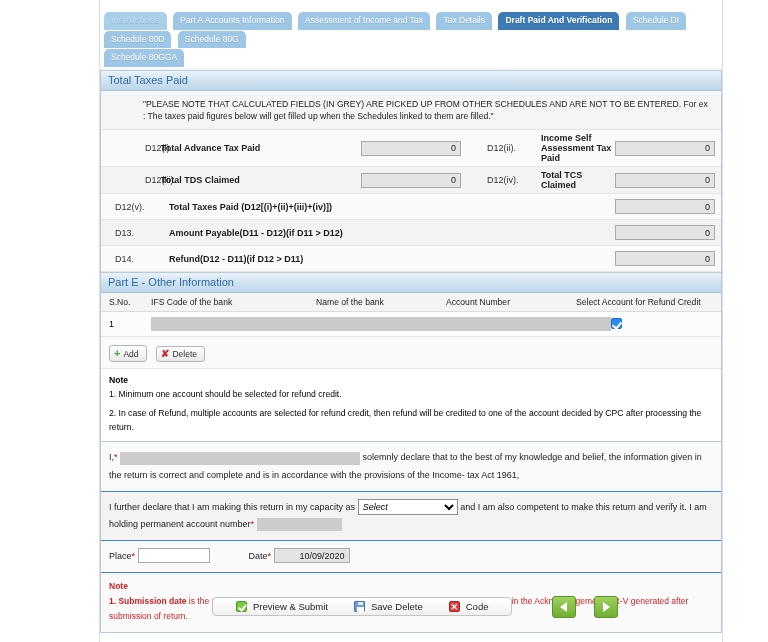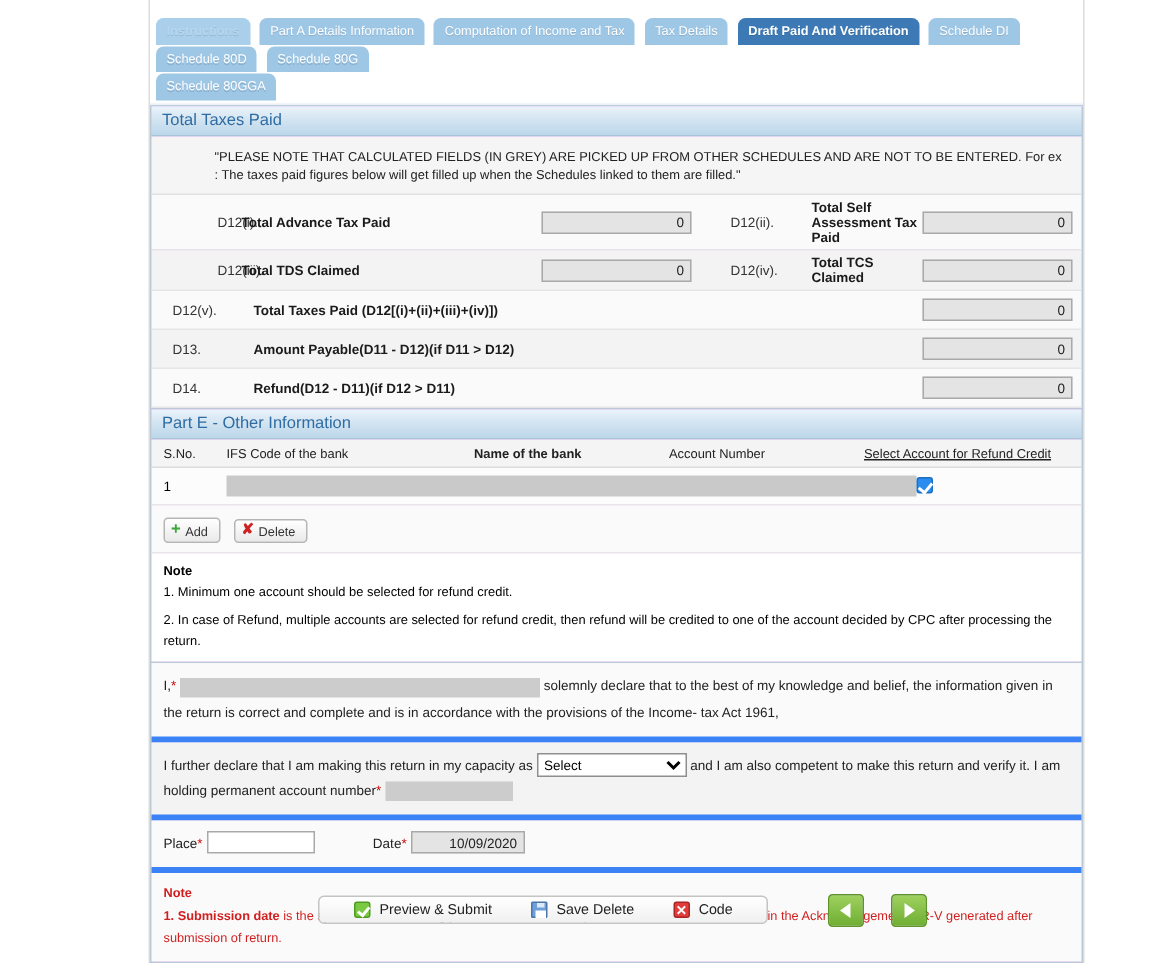--- a/index.html
+++ b/index.html
@@ -127,23 +127,23 @@
     padding:4px 8px; background:#f4f4f4;
     border-bottom:1px solid #dcdcdc;
   }
   .tbl-row {
     display:flex; align-items:center; font-size:9px;
     padding:5px 8px; background:#fcfcfc; min-height:24px;
     border-bottom:1px solid #e6e6e6;
   }
   .c-sno  { flex:0 0 42px; }
   .c-ifs  { flex:0 0 165px; }
-  .c-name { flex:0 0 130px;font-weight:bold; }
+  .c-name { flex:0 0 130px; }
   .c-acc  { flex:0 0 130px; }
-  .c-sel  { flex:1;text-decoration:underline; }
+  .c-sel  { flex:1; }
   .redact {
     display:block; height:14px; background:#c9c9c9;
     filter: blur(0.4px);
   }
   .redact.r1 { width:460px; }
   .chk {
     width:11px; height:11px; background:#2b8cf0;
     border:1px solid #1d6fc0; border-radius:2px;
     position:relative; display:inline-block;
   }
@@ -164,35 +164,36 @@
   }
   .plus { color:#3aa83a; font-weight:bold; font-size:11px; line-height:1; }
   .xred { color:#cc2222; font-weight:bold; font-size:10px; line-height:1; }
 
   .notebox { padding:5px 8px 7px 8px; background:#ffffff; font-size:8.6px; line-height:1.6; }
   .notebox b { font-size:8.6px; }
 
   
   .vrow {
     font-size:9px; color:#222; padding:7px 8px;
-    background:#fafafa; border-bottom:4px solid #3b82f6;
+    background:#fafafa; border-bottom:1px solid #3b82f6;
     line-height:1.9;
   }
   .vrow.alt { background:#f3f3f3; }
   .inline-redact {
     display:inline-block; height:13px; background:#cccccc;
     vertical-align:middle; filter: blur(0.4px);
   }
   .ir-name { width:240px; }
   .ir-pan  { width:85px; }
   select.sel {
     font-family:"Liberation Sans", sans-serif;
     font-size:9px; height:16px; width:100px;
     border:1px solid #8f8f8f; background:#ffffff;
     vertical-align:middle;
+    font-style:italic;
   }
   .place-in { width:72px; height:16px; background:#ffffff; }
   .date-in  { width:76px; height:16px; background:#e9e9e9; text-align:left; }
 
   .rednote { color:#d01f1f; font-size:8.5px; line-height:1.75; padding:6px 8px 8px 8px; background:#fafafa; }
   .rednote b { font-weight:bold; }
 
   
   .bottom {
     position:absolute; left:100px; top:596px; width:622px; height:34px;
@@ -250,22 +251,22 @@
 <body>
 
 <div class="page">
   <div class="rule-left"></div>
   <div class="rule-right"></div>
 
   <div class="content">
 
     <div class="tabbar">
       <span class="tab faded">Instructions</span>
-      <span class="tab">Part A Details Information</span>
-      <span class="tab">Computation of Income and Tax</span>
+      <span class="tab">Part A Accounts Information</span>
+      <span class="tab">Assessment of Income and Tax</span>
       <span class="tab">Tax Details</span>
       <span class="tab active">Draft Paid And Verification</span>
       <span class="tab">Schedule DI</span>
       <span class="tab">Schedule 80D</span>
       <span class="tab">Schedule 80G</span>
     </div>
     <div class="tabstrip2">
       <span class="tab">Schedule 80GGA</span>
     </div>
     <div class="tab-underline"></div>
@@ -273,21 +274,21 @@
     <div class="panel">
       <div class="panel-head">Total Taxes Paid</div>
       <div class="notice">"PLEASE NOTE THAT CALCULATED FIELDS (IN GREY) ARE PICKED UP FROM OTHER SCHEDULES AND ARE NOT TO BE ENTERED. For ex : The taxes paid figures below will get filled up when the Schedules linked to them are filled."</div>
 
       <div class="row">
         <span class="code">D12(i).</span>
         <span class="lbl wide">Total Advance Tax Paid</span>
         <input class="txt calc num-sm" readonly="" value="0" style="">
         <span style="width:18px"></span>
         <span class="code narrow">D12(ii).</span>
-        <span class="lbl" style="flex:1">Total Self Assessment Tax Paid</span>
+        <span class="lbl" style="flex:1">Income Self Assessment Tax Paid</span>
         <input class="txt calc num-lg" readonly="" value="0" style="">
       </div>
 
       <div class="row alt">
         <span class="code">D12(iii).</span>
         <span class="lbl wide">Total TDS Claimed</span>
         <input class="txt calc num-sm" readonly="" value="0" style="">
         <span style="width:18px"></span>
         <span class="code narrow">D12(iv).</span>
         <span class="lbl" style="flex:1">Total TCS Claimed</span>

